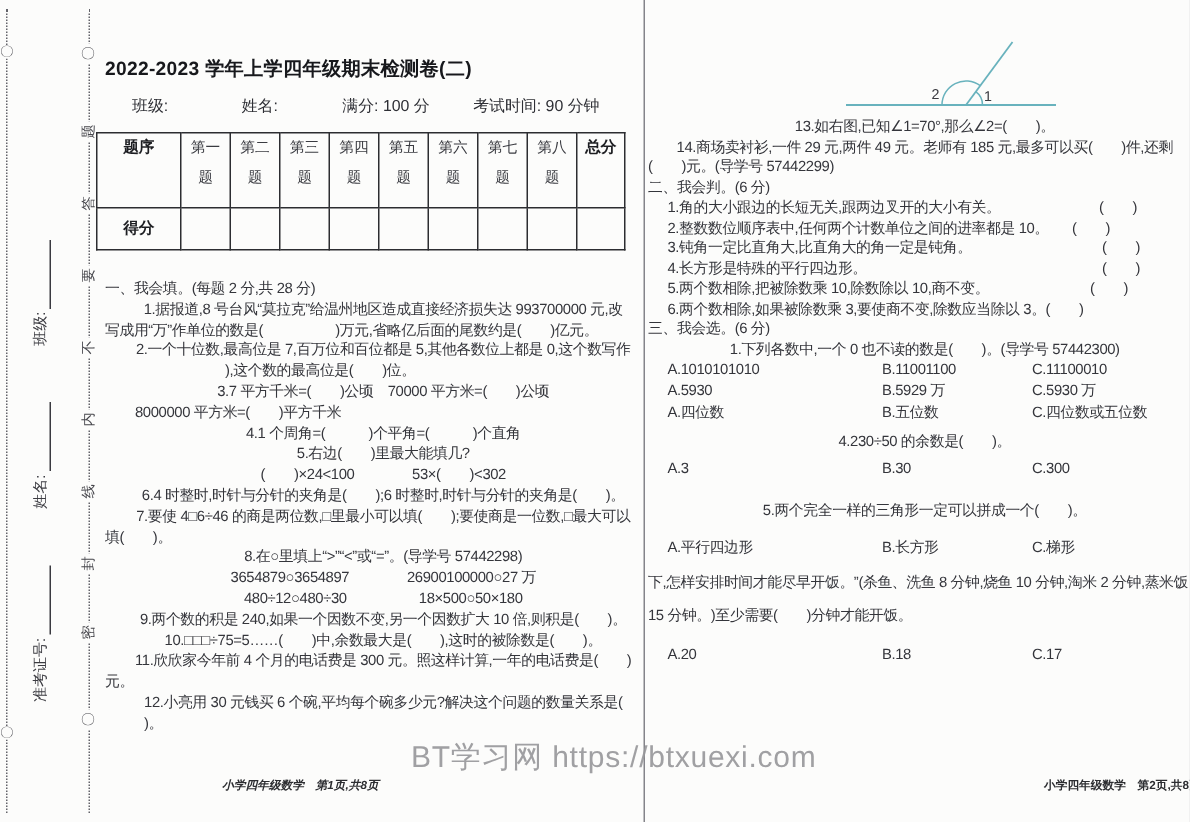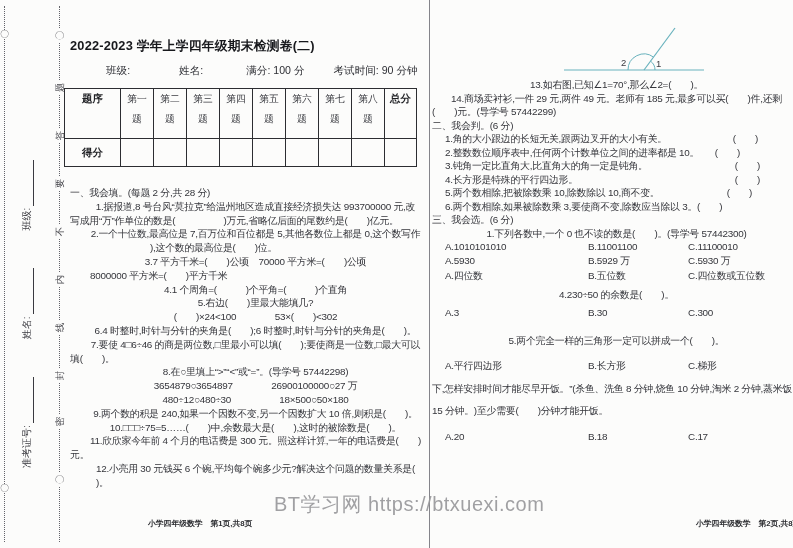--- a/index.html
+++ b/index.html
@@ -24,21 +24,21 @@
   }
   .fielditem{display:flex;align-items:flex-end;}
   .blank{display:inline-block;width:46px;height:10px;border-bottom:1px solid #3a3a40;margin-left:2px;}
   
   .divider{position:absolute;left:429px;top:0;height:548px;width:0;border-left:1px solid #84848a;}
   
   .title{
     position:absolute;left:70px;top:38px;width:352px;text-align:left;
     font-size:12.8px;font-weight:bold;color:#17181c;letter-spacing:.2px;white-space:nowrap;
   }
-  .inforow{position:absolute;left:106px;top:64px;font-size:10.6px;color:#2e2f35;white-space:nowrap;}
+  .inforow{position:absolute;left:88px;top:64px;font-size:10.6px;color:#2e2f35;white-space:nowrap;}
   .inforow span{display:inline-block;}
   .gap46{margin-right:46px;} .gap40{margin-right:40px;} .gap26{margin-right:26px;}
   
   table.score{position:absolute;left:64px;top:88px;border-collapse:collapse;table-layout:fixed;}
   table.score td{border:1.2px solid #2c2d31;text-align:center;vertical-align:top;padding:0;}
   td.hc{height:49px;font-size:9.8px;line-height:20px;padding-top:4px;color:#3a3b41;}
   td.hb{font-weight:bold;font-size:10.4px;color:#1d1e22;margin-left:44px;}
   .stack{display:inline-block;width:22px;line-height:20px;}
   td.sc{height:27px;vertical-align:middle;}
   td.sc.hb{line-height:27px;}
@@ -53,21 +53,21 @@
   .judge{display:flex;padding-left:13px;}
   .judge .paren{margin-left:auto;}
   .mr28{margin-right:28px;} .mr30{margin-right:30px;} .mr36{margin-right:36px;}
   .mr48{margin-right:48px;} .mr66{margin-right:66px;}
   .opts{display:grid;grid-template-columns:143px 100px auto;padding-left:13px;}
   .g2{margin-top:2px;} .g5{margin-top:5px;} .g9{margin-top:9px;} .g12{margin-top:12px;} .g14{margin-top:14px;}
   
   .diagram{position:absolute;left:558px;top:22px;}
   
   .footer{position:absolute;top:518px;font-size:7.8px;font-weight:bold;color:#2c2d31;white-space:nowrap;}
-  #f1{left:148px;} #f2{left:652px;margin-left:44px;}
+  #f1{left:148px;font-style:italic;} #f2{left:652px;margin-left:44px;}
   .watermark{
     position:absolute;left:274px;top:491px;z-index:5;
     font-size:20px;color:#97979a;opacity:.9;white-space:nowrap;letter-spacing:.5px;
   }
 </style>
 </head>
 <body>
 
 <div class="sheet">
 

